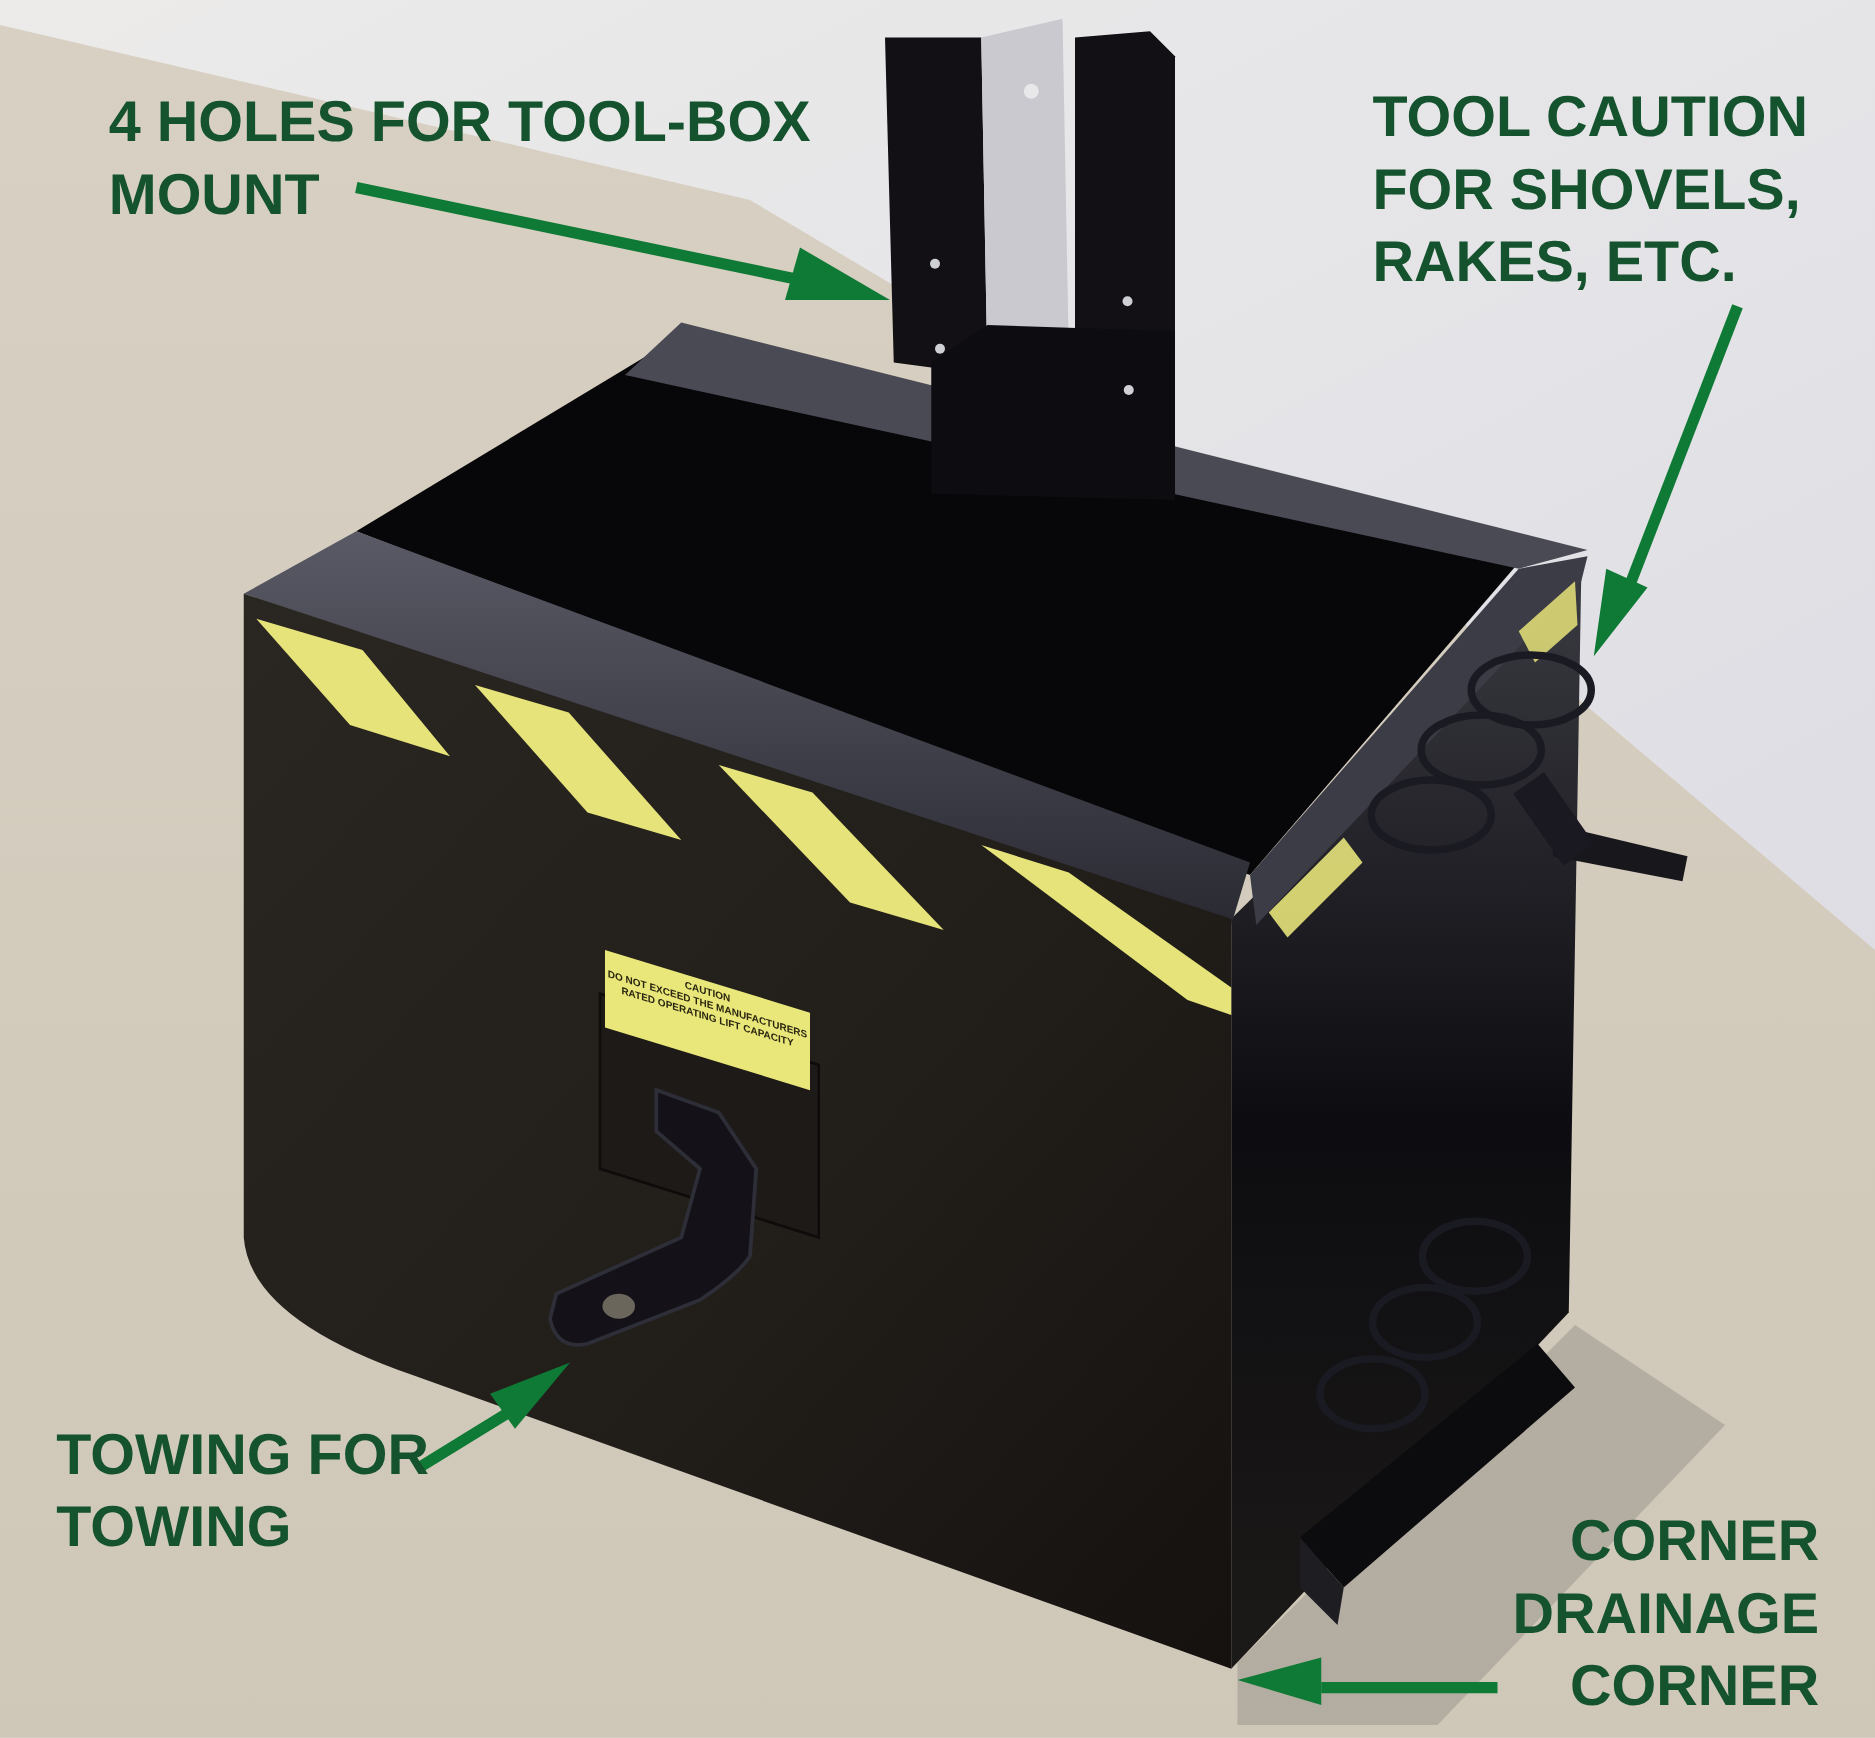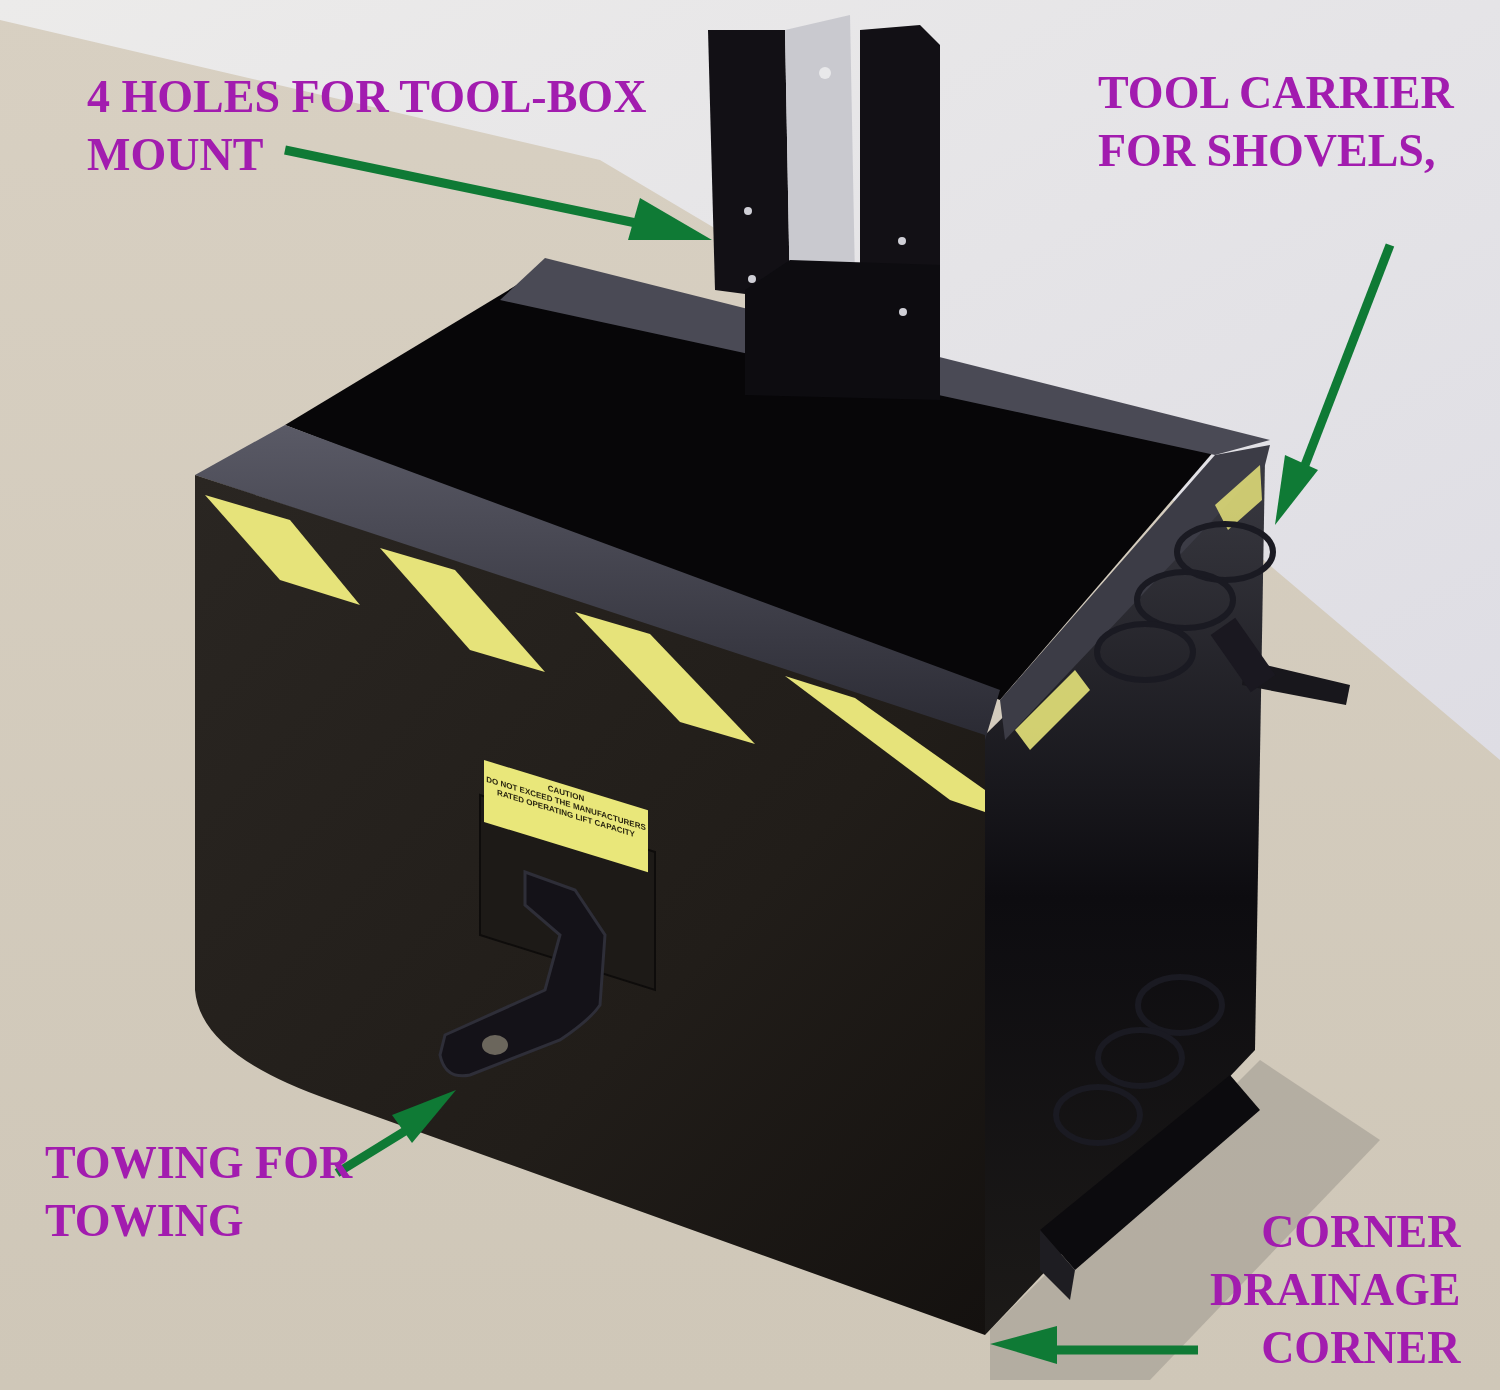--- a/index.html
+++ b/index.html
@@ -1,21 +1,21 @@
 <!DOCTYPE html>
 <html><head>
   <meta charset="utf-8">
   <style>
     html, body { margin: 0; padding: 0; }
     body { width: 1500px; height: 1390px; overflow: hidden; position: relative;
            font-family: "Liberation Sans", sans-serif; background: #d9d2c4; }
     .scene { position: absolute; left: 0; top: 0; width: 1500px; height: 1390px; }
-    .label { position: absolute; color: #a21caf; font-weight: bold; font-size: 46px;
+    .label { position: absolute; color: #14532d; font-weight: bold; font-size: 46px;
              line-height: 58px; letter-spacing: 0px; white-space: nowrap;
-             font-family: Liberation Serif, serif; }
+             font-family: Liberation Sans, sans-serif; }
     .label div { display: block; }
     .caution { position: absolute; left: 484px; top: 760px; width: 164px; height: 62px;
                transform-origin: 0 0; transform: skewY(17deg);
                background: #e9e77a; color: #2a2610; font-size: 8px; font-weight: bold;
                text-align: center; line-height: 10px; padding-top: 4px; box-sizing: border-box;
                font-family: "Liberation Sans", sans-serif; }
     .caution div { display: block; }
   </style>
 </head>
 <body>
@@ -133,22 +133,23 @@
     <div>RATED OPERATING LIFT CAPACITY</div>
   </div>
 
   
   <div class="label" style="left:87px; top:68px;">
     <div>4 HOLES FOR TOOL-BOX</div>
     <div>MOUNT</div>
   </div>
 
   <div class="label" style="left:1098px; top:64px;">
-    <div>TOOL CARRIER</div>
+    <div>TOOL CAUTION</div>
     <div>FOR SHOVELS,</div>
+    <div>RAKES, ETC.</div>
   </div>
 
   <div class="label" style="left:45px; top:1134px;">
     <div>TOWING FOR</div>
     <div>TOWING</div>
   </div>
 
   <div class="label" style="left:1210px; top:1203px;text-align:right;">
     <div>CORNER</div>
     <div>DRAINAGE</div>

